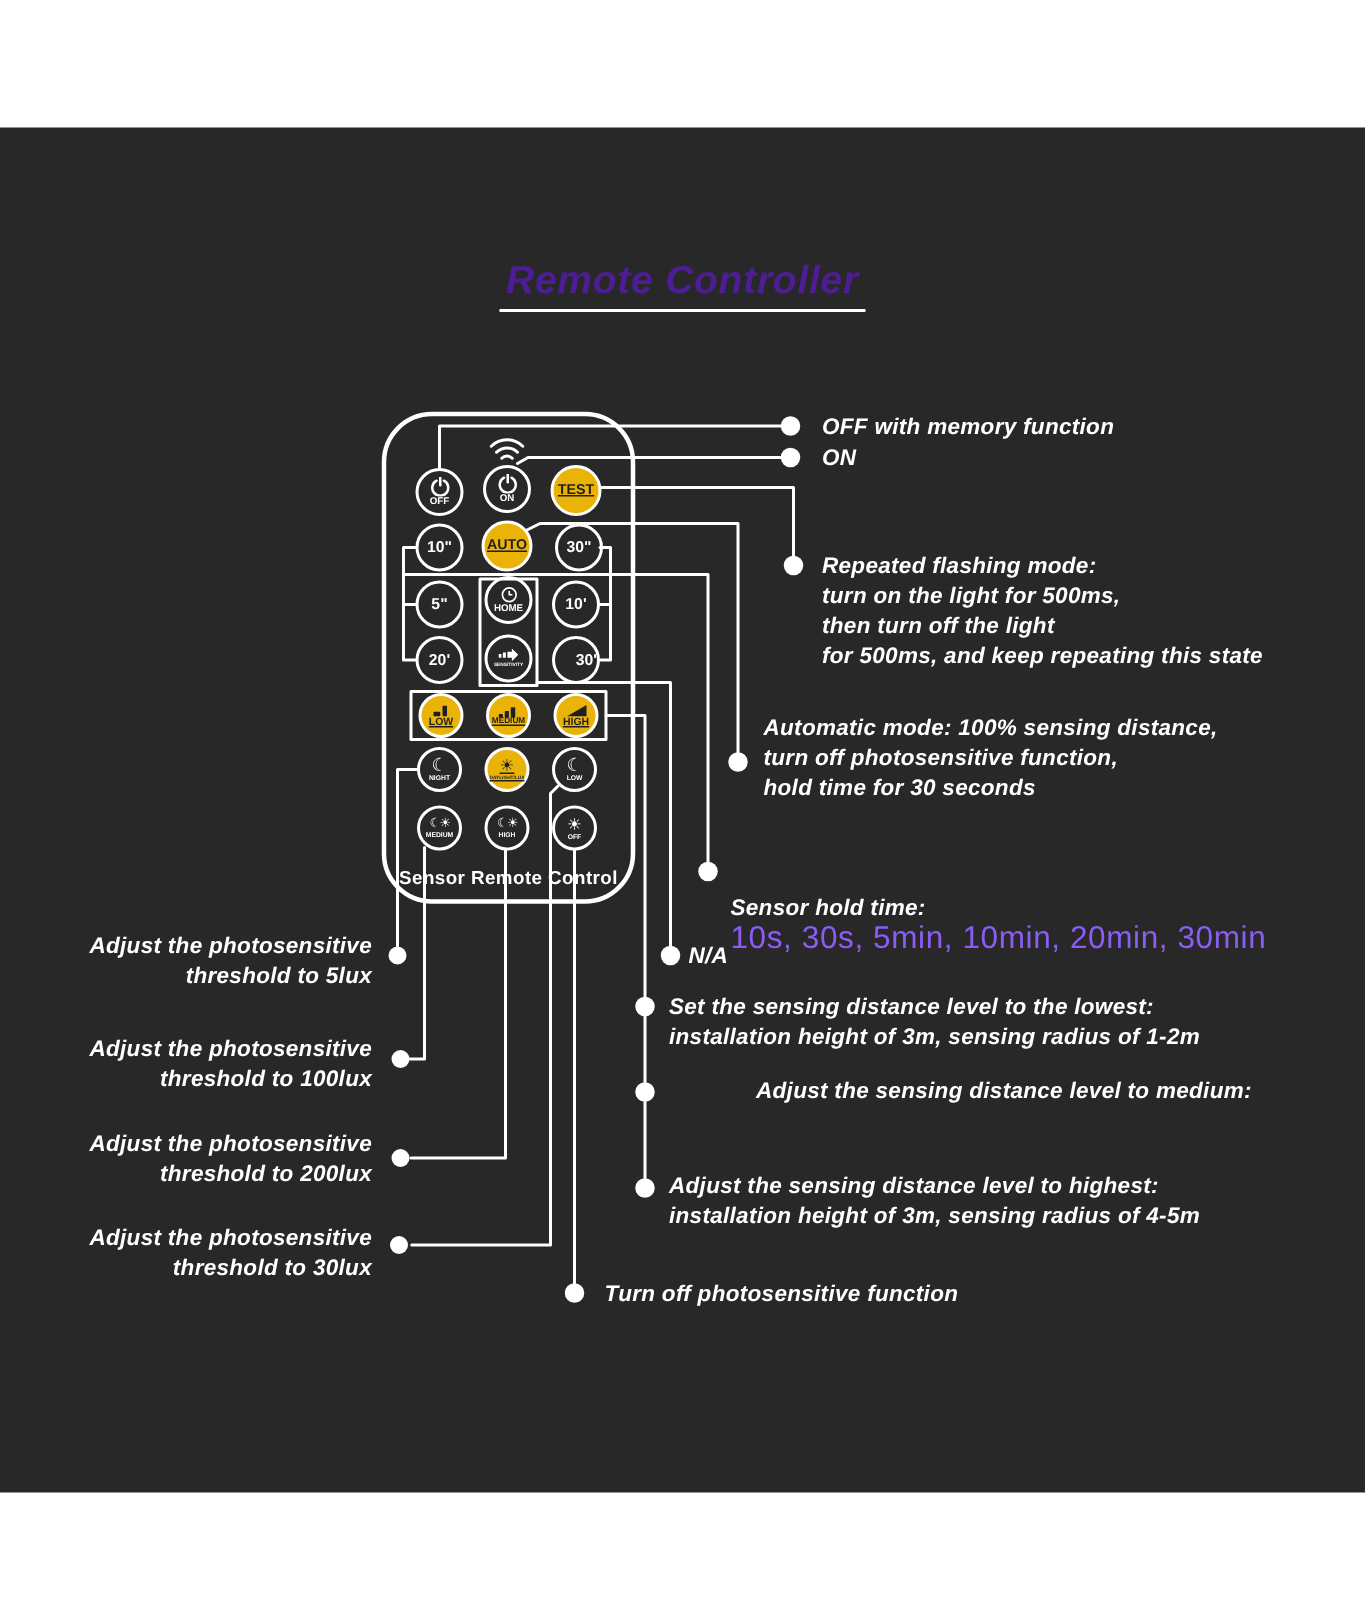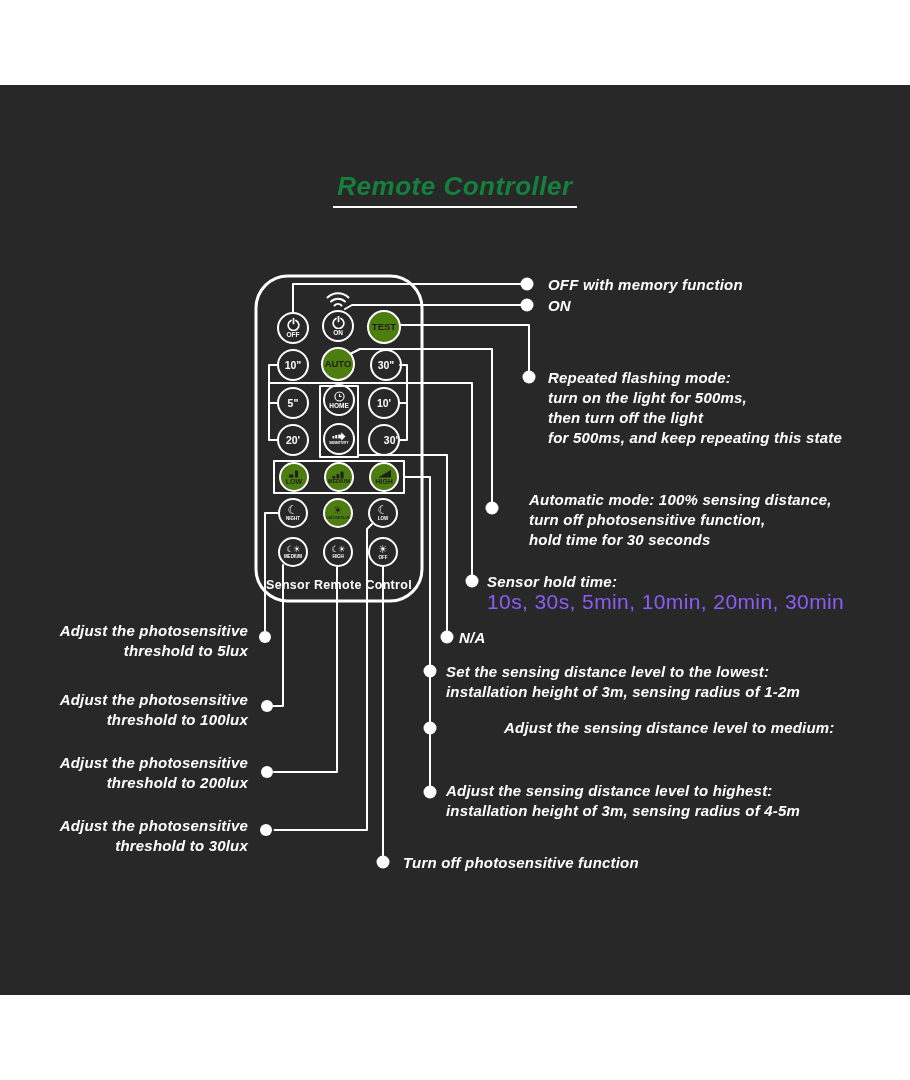--- a/index.html
+++ b/index.html
@@ -3,40 +3,40 @@
 <meta charset="utf-8">
 <style>
   html,body{margin:0;padding:0;}
   body{
     width:910px;height:1080px;position:relative;overflow:hidden;
     background:#ffffff;
     font-family:"Liberation Sans", sans-serif;
   }
   .panel{position:absolute;left:0;top:85px;width:910px;height:910px;background:#282828;}
   .title{
-    position:absolute;left:0;right:0;top:171px;text-align:center;color:#15803d;
+    position:absolute;left:0;right:0;top:171px;text-align:center;color:#4c1d95;
   }
   .title span{
     display:inline-block;font-size:26px;font-weight:bold;font-style:italic;
     letter-spacing:.5px;border-bottom:2.5px solid #fff;padding:0 4px 4px 4px;
   }
   svg.layer{position:absolute;left:0;top:0;pointer-events:none;}
   .ann{
     position:absolute;color:#fff;font-weight:bold;font-style:italic;
     font-size:15px;line-height:20px;letter-spacing:.2px;white-space:nowrap;
   }
   .ann.right-align{text-align:right;}
   .ann .plain{font-weight:normal;font-style:normal;font-size:21px;color:#8b5cf6;letter-spacing:.4px;}
   .btn{
     position:absolute;border-radius:50%;
     display:flex;flex-direction:column;align-items:center;justify-content:center;
     color:#fff;background:transparent;border:2px solid #fff;box-sizing:border-box;
     text-align:center;line-height:1;cursor:pointer;
   }
-  .btn.filled{background:#4d7c0f;color:#1f1f1f;border-color:#fff;}
+  .btn.filled{background:#eab308;color:#1f1f1f;border-color:#fff;text-decoration:underline;}
   .btn .lbl{font-weight:bold;letter-spacing:0;}
   .lbl-lg{font-size:10.5px;}
   .lbl-md{font-size:9.5px;}
   .lbl-sm{font-size:6.5px;margin-top:1px;}
   .lbl-xs{font-size:4.5px;margin-top:1px;}
   .lbl-xxs{font-size:3.2px;margin-top:1px;}
   .glyph{font-family:"DejaVu Sans", sans-serif;}
   .moon{font-size:12px;line-height:11px;}
   .sun{font-size:11px;line-height:11px;}
   .moonsun{font-size:8.5px;line-height:9px;letter-spacing:-1px;}
@@ -231,27 +231,27 @@
   <div>ON</div>
 </div>
 
 <div class="ann" style="left:548px;top:368px;">
   <div>Repeated flashing mode:</div>
   <div>turn on the light for 500ms,</div>
   <div>then turn off the light</div>
   <div>for 500ms, and keep repeating this state</div>
 </div>
 
-<div class="ann" style="left:509px;top:490px;margin-left:20px;">
+<div class="ann" style="left:509px;top:476px;">
   <div>Automatic mode: 100% sensing distance,</div>
   <div>turn off photosensitive function,</div>
   <div>hold time for 30 seconds</div>
 </div>
 
-<div class="ann" style="left:487px;top:572px;">
+<div class="ann" style="left:487px;top:596px;">
   <div>Sensor hold time:</div>
   <div class="plain">10s, 30s, 5min, 10min, 20min, 30min</div>
 </div>
 
 <div class="ann" style="left:459px;top:628px;">
   <div>N/A</div>
 </div>
 
 <div class="ann" style="left:446px;top:662px;">
   <div>Set the sensing distance level to the lowest:</div>

